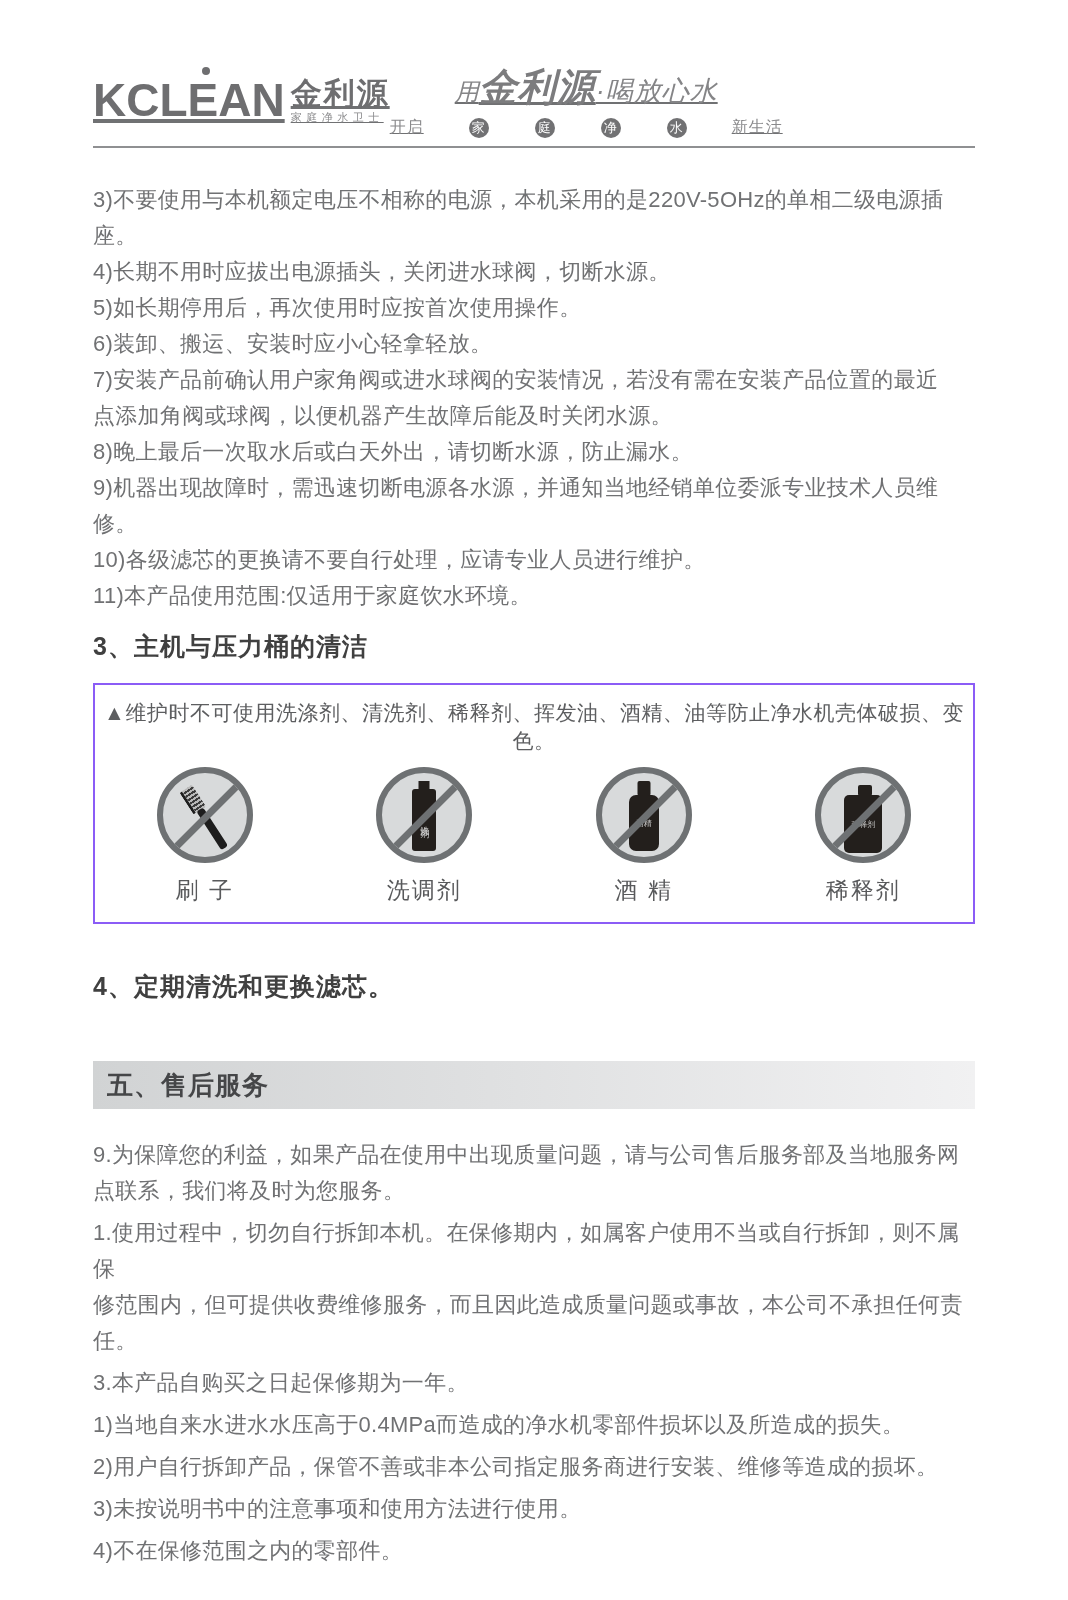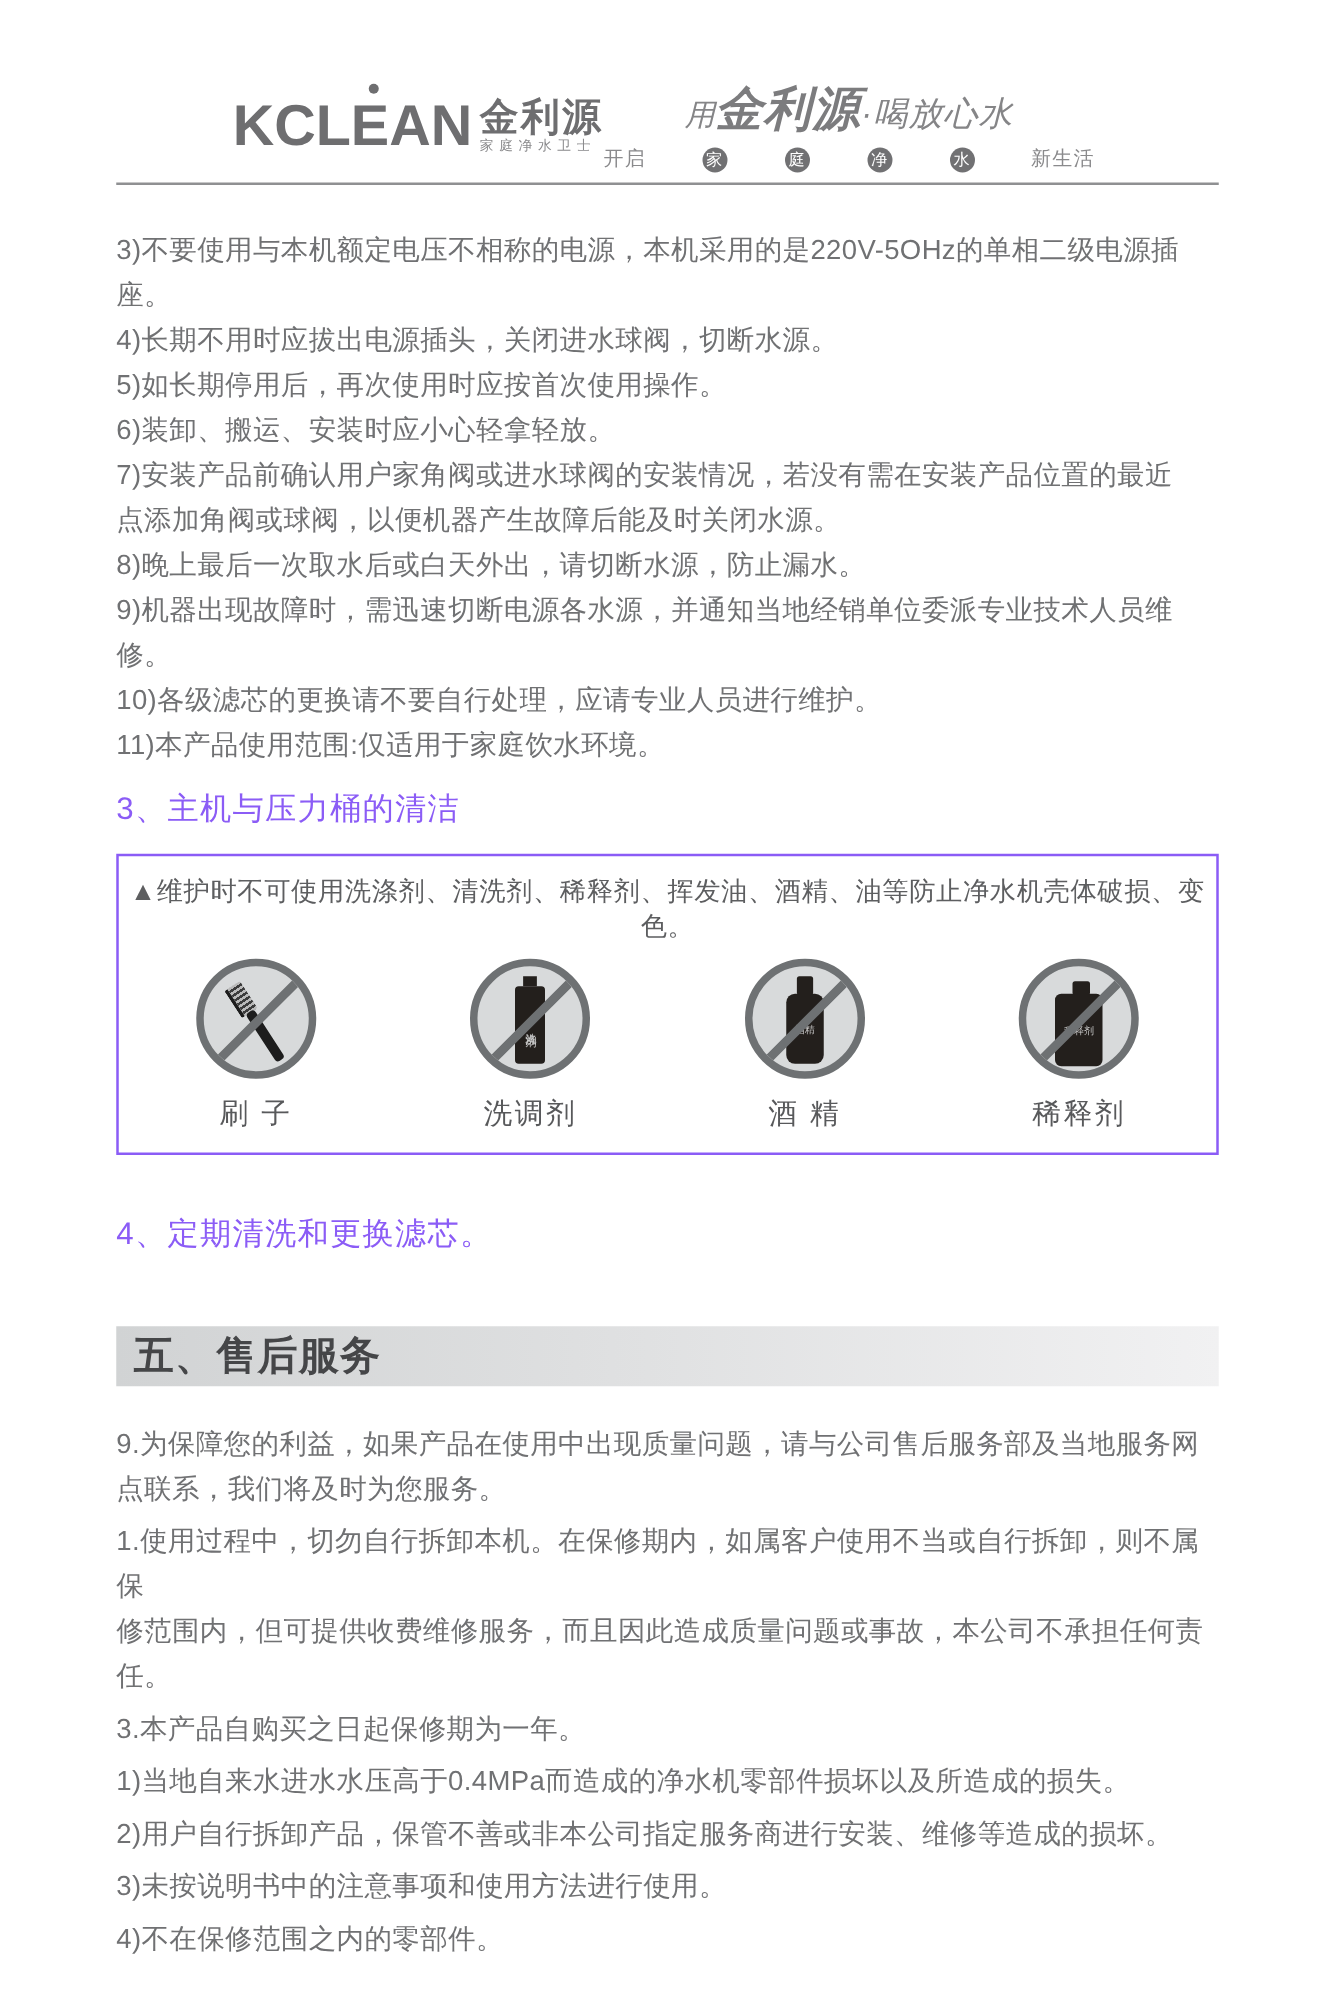--- a/index.html
+++ b/index.html
@@ -7,22 +7,22 @@
   body {
     width:1068px; height:1600px; overflow:hidden;
     font-family:"Liberation Sans","DejaVu Sans",sans-serif;
     color:#707173;
   }
   .page { width:1068px; height:1600px; padding:0 93px; background:#fff; }
 
   
   .header { padding-top:64px; }
   .header-inner {
-    display:flex; justify-content:center; align-items:center;
-    padding-bottom:10px; border-bottom:2px solid #8f9092; height:84px;
+    display:flex; justify-content:flex-start; align-items:center;
+    padding-bottom:10px; border-bottom:2px solid #8f9092; height:84px;text-decoration:underline;
   }
   .logo { display:flex; align-items:flex-end; }
   .logo-brand {
     position:relative; font-size:46px; font-weight:bold; color:#6e6e70;
     letter-spacing:0px; line-height:1;
   }
   .logo-e-dot {
     position:absolute; top:-10px; left:57%; width:8px; height:8px;
     border-radius:50%; background:#6e6e70;
   }
@@ -44,21 +44,21 @@
 
   
   .notes { margin-top:34px; }
   .body-line {
     font-size:22px; line-height:36px; color:#707173;
     white-space:pre-wrap; letter-spacing:0.3px;
   }
   .notes .body-line { margin-bottom:0; }
 
   .sec-heading {
-    margin-top:16px; font-size:25px; font-weight:normal; color:#8b5cf6; letter-spacing:1px;
+    margin-top:16px; font-size:25px; font-weight:bold; color:#404040; letter-spacing:1px;
   }
 
   
   .warn-box {
     margin-top:20px; border:2px solid #8b5cf6; padding:14px 0 16px 0;
   }
   .warn-text {
     text-align:center; font-size:21px; color:#5d5e60; letter-spacing:0.5px;
   }
   .icon-row { display:flex; margin-top:12px; }
@@ -118,21 +118,21 @@
   .h-text { font-size:8px; color:#cbcbcb; letter-spacing:0; white-space:nowrap; }
 
   .filter-heading { margin-top:46px; }
 
   
   .service-bar {
     margin-top:58px; height:48px; display:flex; align-items:center;
     background:linear-gradient(90deg,#d1d3d4 0%,#dfe0e1 45%,#f1f1f2 100%);
     padding-left:14px;
   }
-  .service-title { font-size:32px; font-weight:bold; color:#454648; letter-spacing:1px; }
+  .service-title { font-size:26px; font-weight:bold; color:#454648; letter-spacing:1px; }
   .service-list { margin-top:28px; }
   .service-list .body-line { margin-bottom:6px; }
 </style>
 </head>
 <body>
 
 <div class="page">
 
   <div class="header">
     <div class="header-inner">

